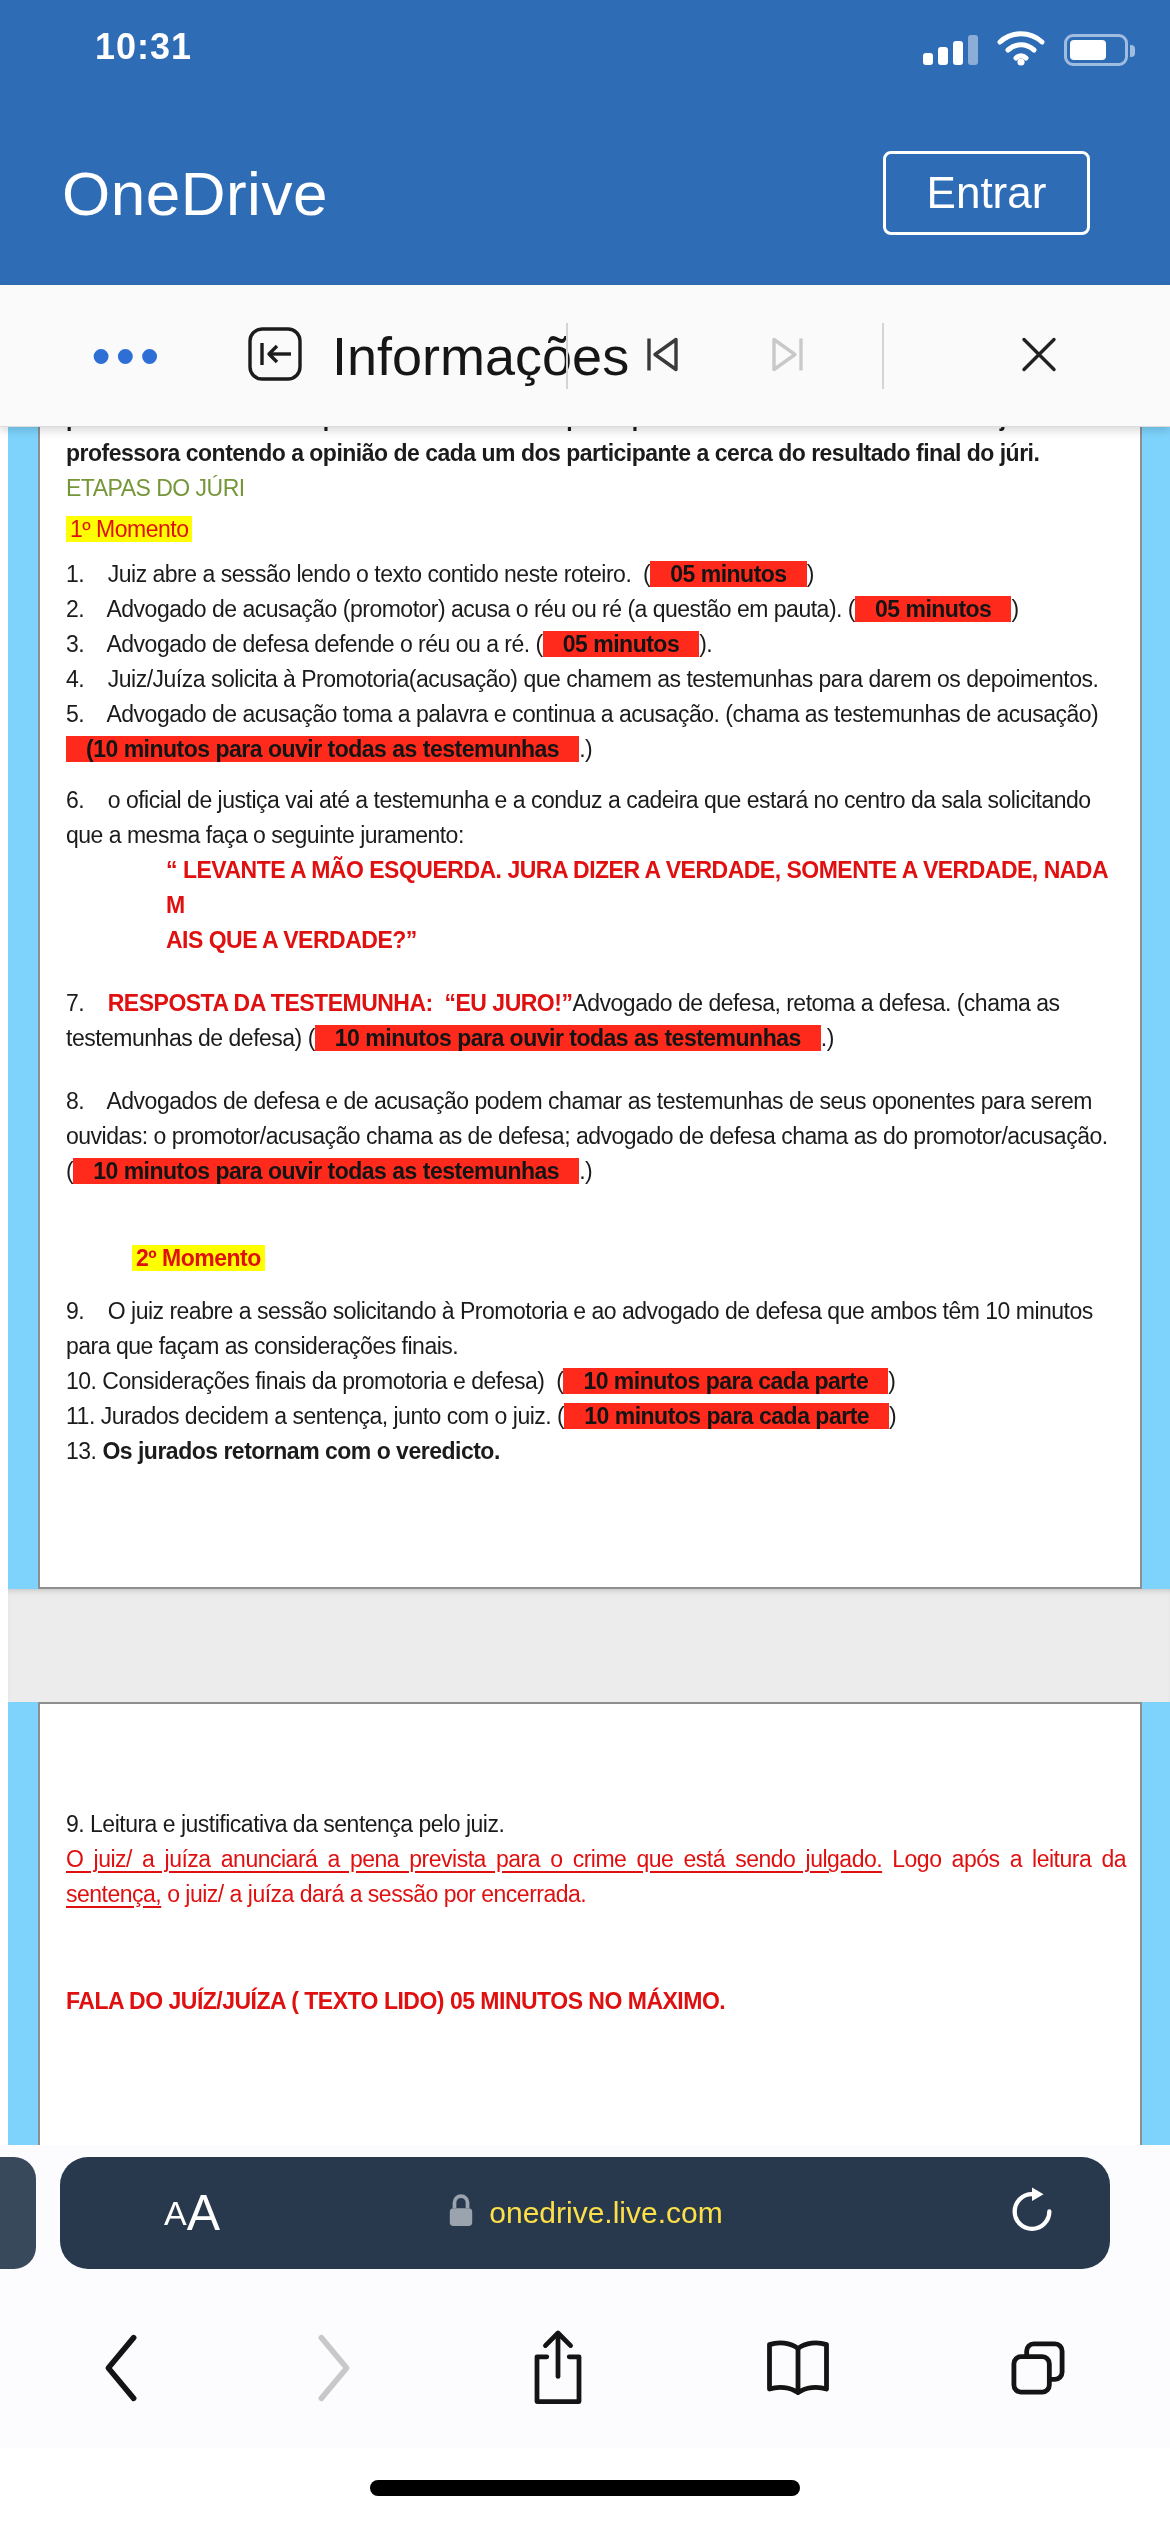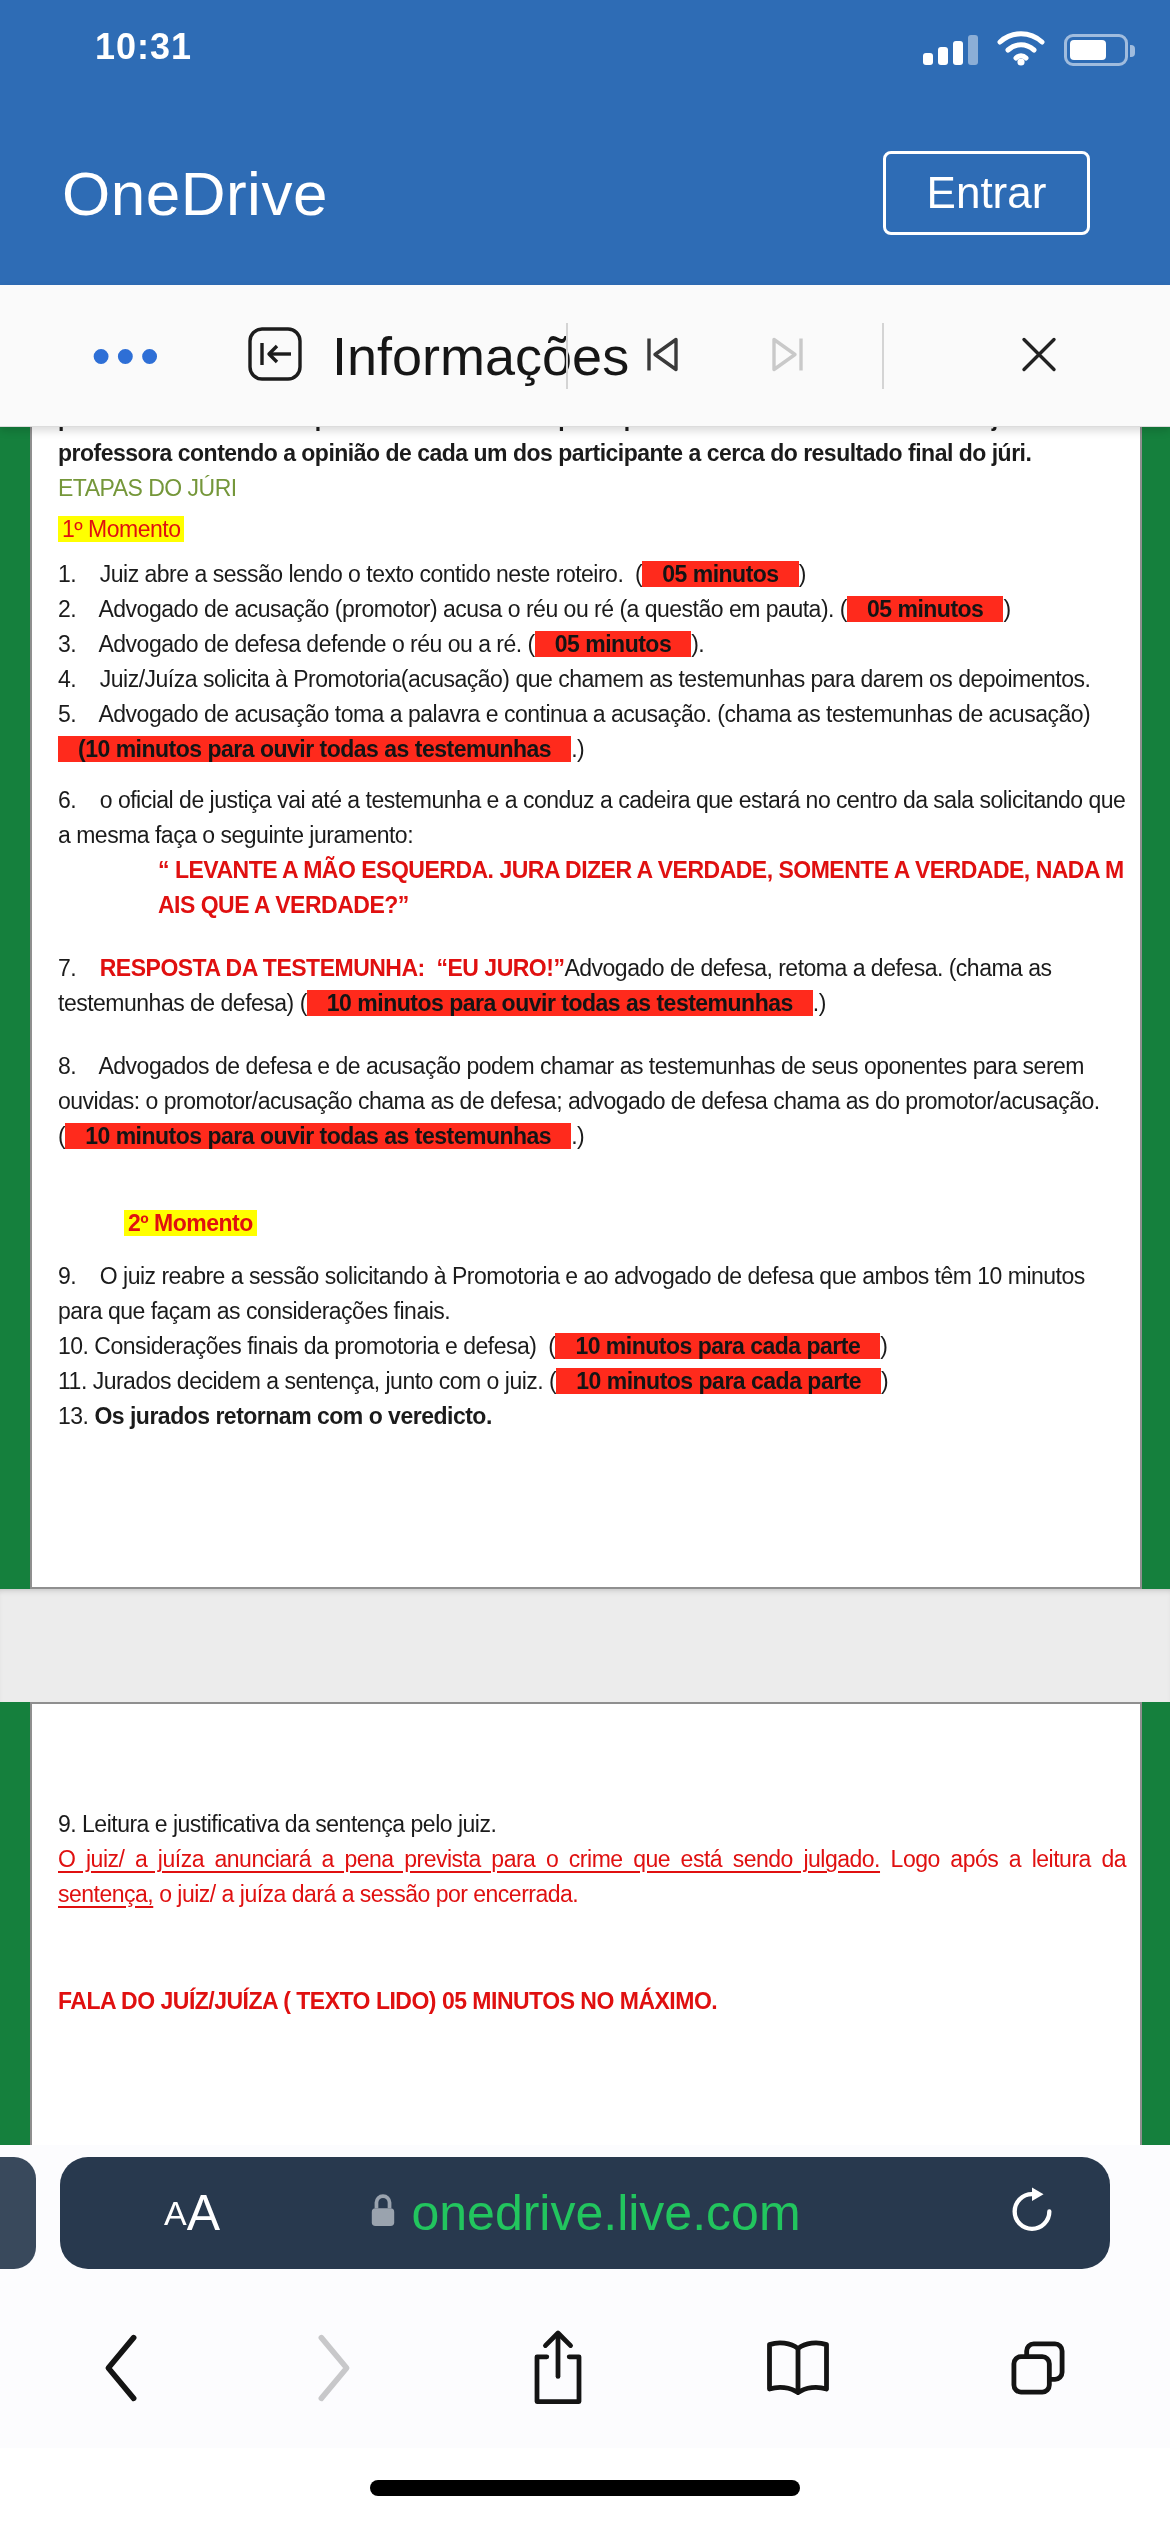--- a/index.html
+++ b/index.html
@@ -40,21 +40,21 @@
   .viewer-toolbar>*{position:absolute;top:50%;transform:translateY(-50%);}
   .more{left:92px;color:#2e6fd6;font-size:52px;font-weight:700;letter-spacing:6px;line-height:1;}
   .backdoc{left:246px;width:58px;height:58px;display:flex;align-items:center;justify-content:center;}
   .info{left:332px;font-size:54px;color:#161616;}
   .vdiv{width:2px;height:66px;background:#d4d4d4;display:block;}
   .vdiv.d1{left:566px}.vdiv.d2{left:882px}
   .skipback{left:636px}.skipfwd{left:762px}
   .closebtn{right:108px}
 
   
-  .content{position:absolute;top:427px;left:0;right:0;height:1718px;background:#15803d;overflow:hidden;}
+  .content{position:absolute;top:427px;left:8px;right:0;height:1718px;background:#7dd3fc;overflow:hidden;}
   .doc{font-size:23px;line-height:35px;letter-spacing:-0.5px;color:#1b1b1b;}
   .page{position:absolute;left:30px;right:28px;background:#fff;}
   .page1{top:0;height:1162px;border:2px solid #8f8f8f;border-top:none;padding:0 14px 0 26px;overflow:hidden;}
   .page-gap{position:absolute;left:0;right:0;top:1162px;height:113px;background:#ececec;box-shadow:inset 0 5px 7px -5px rgba(0,0,0,.25);}
   .page2{top:1275px;height:443px;border:2px solid #8f8f8f;border-bottom:none;padding:103px 14px 0 26px;overflow:hidden;}
   .cut-line{height:9px;overflow:hidden;}
   .cut-inner{display:block;font-weight:700;white-space:nowrap;line-height:35px;transform:translateY(-26px);}
   .para{margin:0;white-space:pre-wrap;}
   .para.just{text-align:justify;white-space:normal;}
   .para.mt6{margin-top:6px}.para.mt10{margin-top:10px}.para.mt16{margin-top:16px}
@@ -71,21 +71,21 @@
   .seg.hlyellow{background:var(--highlight-yellow);color:var(--text-red);padding:0 4px;}
 
   
   .urlbar-area{position:absolute;top:2145px;left:0;right:0;height:145px;background:#fcfcfe;}
   .tab-peek{position:absolute;left:0;top:12px;width:36px;height:112px;background:var(--url-pill);border-radius:0 22px 22px 0;opacity:.92;}
   .url-pill{position:absolute;left:60px;right:60px;top:12px;height:112px;background:var(--url-pill);border-radius:28px;}
   .aa{position:absolute;left:104px;top:0;bottom:0;display:flex;align-items:center;color:#fff;}
   .aa .a-small{font-size:34px;}
   .aa .a-large{font-size:50px;}
   .pill-center{position:absolute;left:0;right:0;top:0;bottom:0;display:flex;align-items:center;justify-content:center;gap:14px;pointer-events:none;}
-  .domain{color:#22c55e;font-size:50px;}
+  .domain{color:#fde047;font-size:30px;}
   .reload{position:absolute;right:52px;top:50%;transform:translateY(-50%);display:flex;}
 
   
   .bottom-bar{position:absolute;top:2290px;left:0;right:0;height:158px;background:#fcfcfe;display:flex;align-items:center;justify-content:space-around;padding:0 14px;}
   .bottom-bar button{display:flex;align-items:center;justify-content:center;}
   .home-indicator{position:absolute;left:50%;transform:translateX(-50%);bottom:36px;width:430px;height:16px;border-radius:10px;background:#000;}
 </style>
 </head>
 <body>
 

